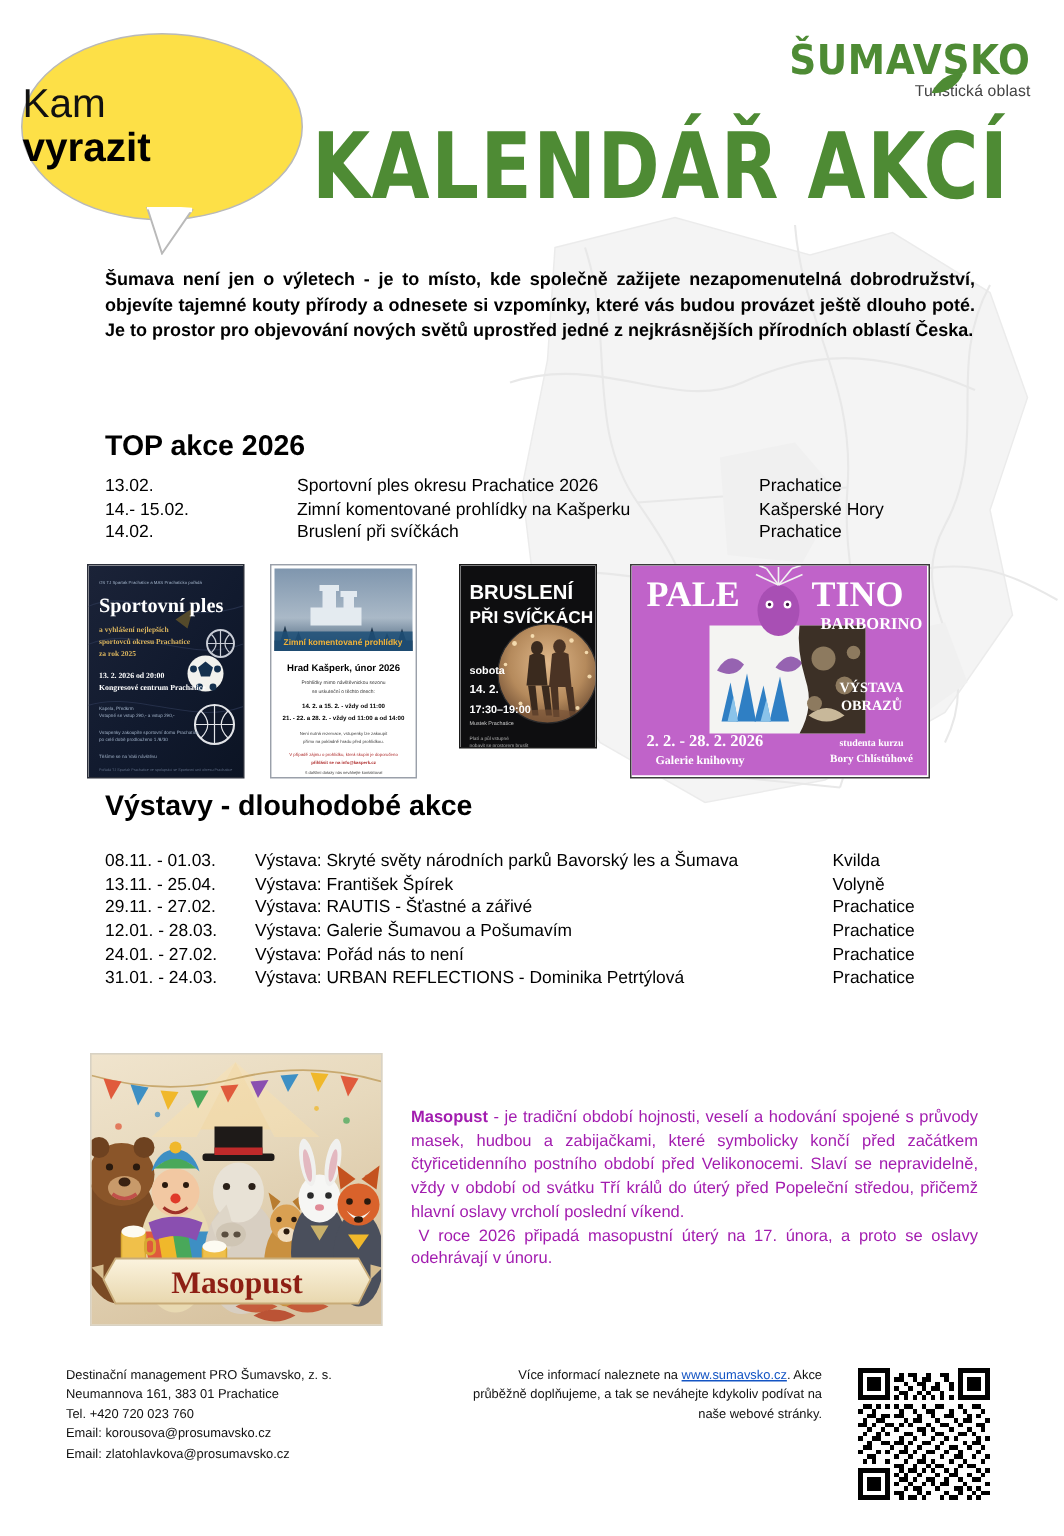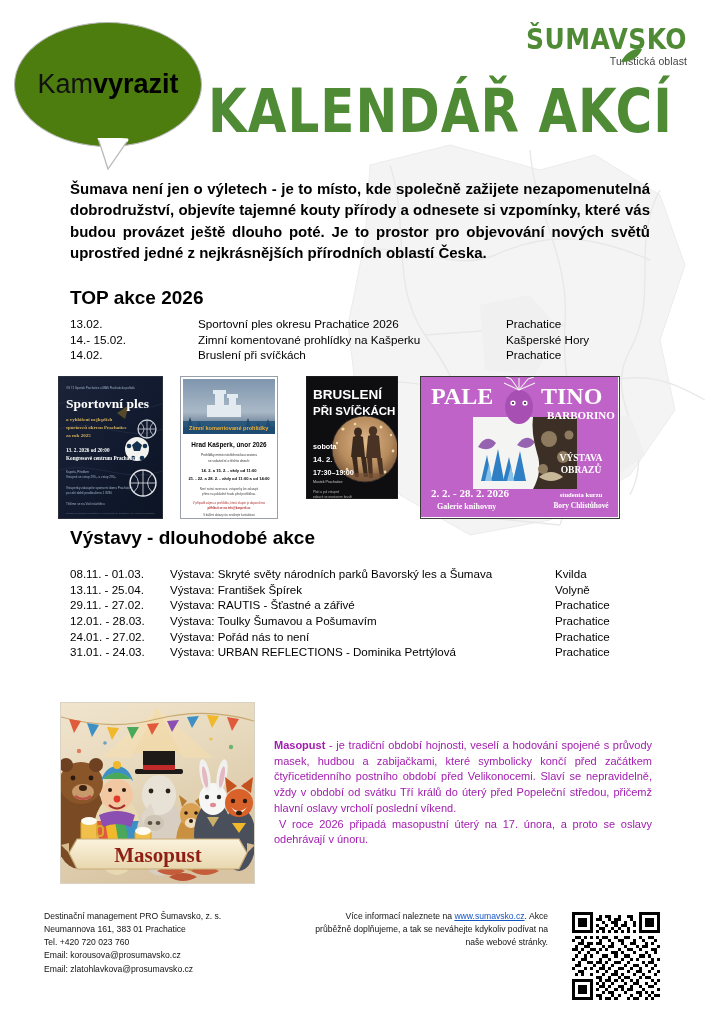--- a/index.html
+++ b/index.html
@@ -39,24 +39,23 @@
     height: 168px;
   }
   .bubble {
     position: absolute;
     left: 14px;
     top: 22px;
     width: 188px;
     height: 125px;
     border: 1.3px solid #b9b9b9;
     border-radius: 50% / 50%;
-    background: #4d7c0f;
+    background: #fde047;
     display: flex;
-    flex-direction: row;
-    align-items: center;
+    flex-direction: column;
     justify-content: center;
     box-sizing: border-box;
   }
   .bubble .l1 {
     font-size: 27px;
     line-height: 1.05;
     color: #111;
     font-weight: 400;
     letter-spacing: 0px;
   }
@@ -118,21 +117,21 @@
     right: 66px;
     top: 48px;
   }
 
   
   .intro {
     position: absolute;
     left: 70px;
     top: 178px;
     width: 580px;
-    font-size: 15px;
+    font-size: 12px;
     font-weight: bold;
     line-height: 1.42;
     text-align: justify;
     z-index: 3;
     color: #000;
   }
 
   
   .sec-head {
     position: absolute;
@@ -583,21 +582,21 @@
         <td class="c-name">Výstava: František Špírek</td>
         <td class="c-place">Volyně</td>
       </tr>
       <tr>
         <td class="c-date">29.11. - 27.02.</td>
         <td class="c-name">Výstava: RAUTIS - Šťastné a zářivé</td>
         <td class="c-place">Prachatice</td>
       </tr>
       <tr>
         <td class="c-date">12.01. - 28.03.</td>
-        <td class="c-name">Výstava: Toulky Šumavou a Pošumavím</td>
+        <td class="c-name">Výstava: Galerie Šumavou a Pošumavím</td>
         <td class="c-place">Prachatice</td>
       </tr>
       <tr>
         <td class="c-date">24.01. - 27.02.</td>
         <td class="c-name">Výstava: Pořád nás to není</td>
         <td class="c-place">Prachatice</td>
       </tr>
       <tr>
         <td class="c-date">31.01. - 24.03.</td>
         <td class="c-name">Výstava: URBAN REFLECTIONS - Dominika Petrtýlová</td>

